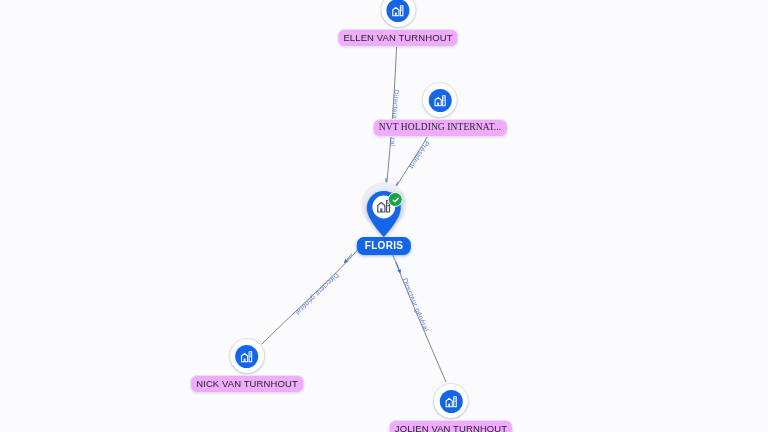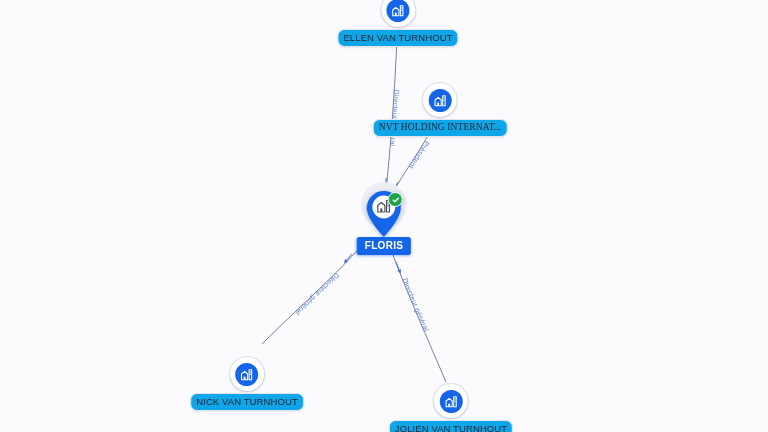--- a/index.html
+++ b/index.html
@@ -52,21 +52,21 @@
     background: #1565e8;
     display: flex;
     align-items: center;
     justify-content: center;
   }
   .disc svg { display: block; }
 
   
   .chip {
     margin-top: 2px;
-    background: #0ea5e9;
+    background: #f0abfc;
     border: 1px solid #e2e5ee;
     border-radius: 7px;
     padding: 2px 5px 3px 5px;
     font-size: 9.5px;
     letter-spacing: .1px;
     color: #23262e;
     white-space: nowrap;
     box-shadow: 0 1px 2px rgba(40,50,80,0.10);
     line-height: 11px;
   }
@@ -119,21 +119,21 @@
     background: #1aa34a;
     border: 1.5px solid #ffffff;
     display: flex;
     align-items: center;
     justify-content: center;
   }
   .chip-primary {
     margin-top: -4px;
     background: #1565e8;
     border: 1px solid #1565e8;
-    border-radius: 2px;
+    border-radius: 7px;
     padding: 2px 7px 3px 7px;
     font-size: 10px;
     font-weight: bold;
     letter-spacing: .3px;
     color: #ffffff;
     white-space: nowrap;
     box-shadow: 0 1px 3px rgba(21,101,232,.45);
     line-height: 11px;
   }
 
@@ -236,21 +236,21 @@
         <span class="check">
           <svg width="8" height="8" viewBox="0 0 10 10">
             <path d="M1.8 5.2 L3.9 7.2 L8.1 2.8" fill="none" stroke="#ffffff" stroke-width="1.7" stroke-linecap="round" stroke-linejoin="round"></path>
           </svg>
         </span>
       </div>
     </div>
     <div class="chip-primary">FLORIS</div>
   </div>
 
-  <div class="node" style="left:247px; top:384px;justify-content:space-between;">
+  <div class="node" style="left:247px; top:366px;justify-content:space-between;">
     <div class="halo">
       <div class="disc">
         <svg width="13" height="13" viewBox="0 0 16 16">
           <path d="M1.6 14.4 V7.4 L5.4 4.2 L9.2 7.4 V14.4 Z" fill="none" stroke="#ffffff" stroke-width="1.3" stroke-linejoin="round"></path>
           <rect x="4.3" y="10.6" width="2.2" height="3.8" fill="#ffffff"></rect>
           <path d="M11 14.4 V2.2 H14.1 V14.4 Z" fill="none" stroke="#ffffff" stroke-width="1.3" stroke-linejoin="round"></path>
           <rect x="11.9" y="4.2" width="1.4" height="1.3" fill="#ffffff"></rect>
           <rect x="11.9" y="7.0" width="1.4" height="1.3" fill="#ffffff"></rect>
         </svg>
       </div>

